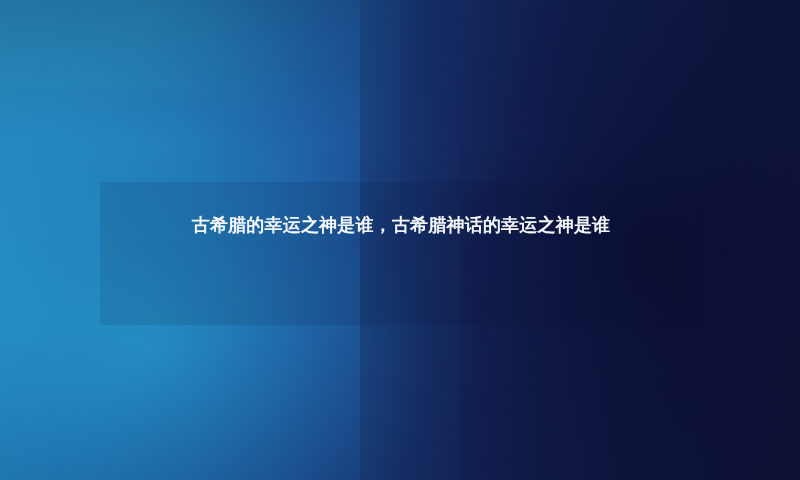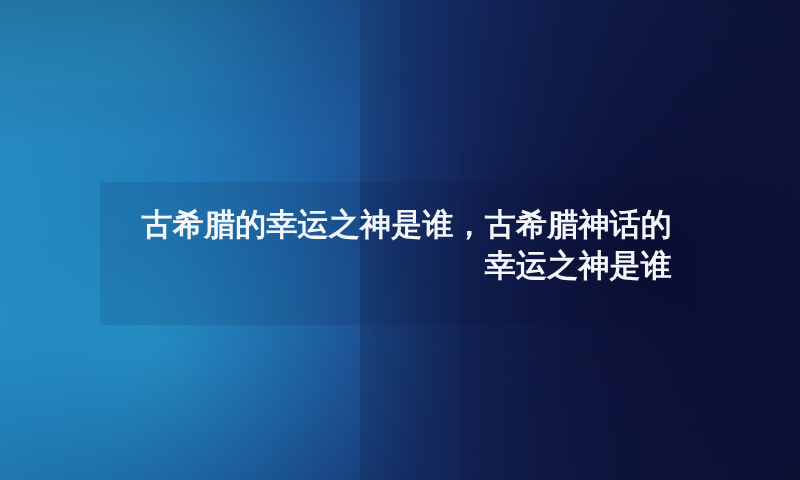--- a/index.html
+++ b/index.html
@@ -93,26 +93,26 @@
     height: 143px;
     box-sizing: border-box;
     border-radius: 3px;
     background: rgba(8,14,40,0.10);
     padding: 22px 28px 0 30px;
   }
 
   .headline {
     margin: 0;
     color: #f4f7fa;
-    font-size: 31px;
+    font-size: 18px;
     font-weight: bold;
     line-height: 41px;
     letter-spacing: 0.2px;
     white-space: normal;
-    text-align: right;
+    text-align: center;
   }
 </style>
 </head>
 <body>
 
 <div class="screen">
 
   <div class="bg-base"></div>
   <div class="bg-glow-topleft"></div>
   <div class="bg-glow-left"></div>

